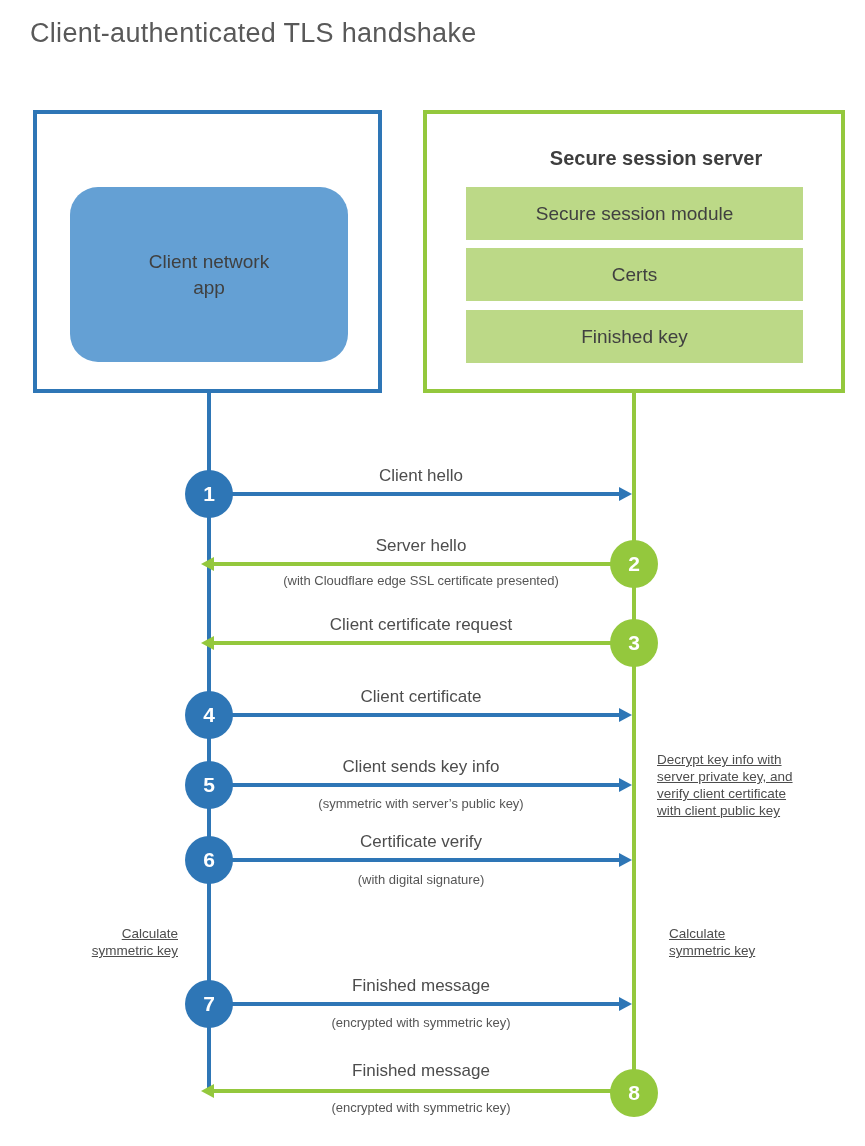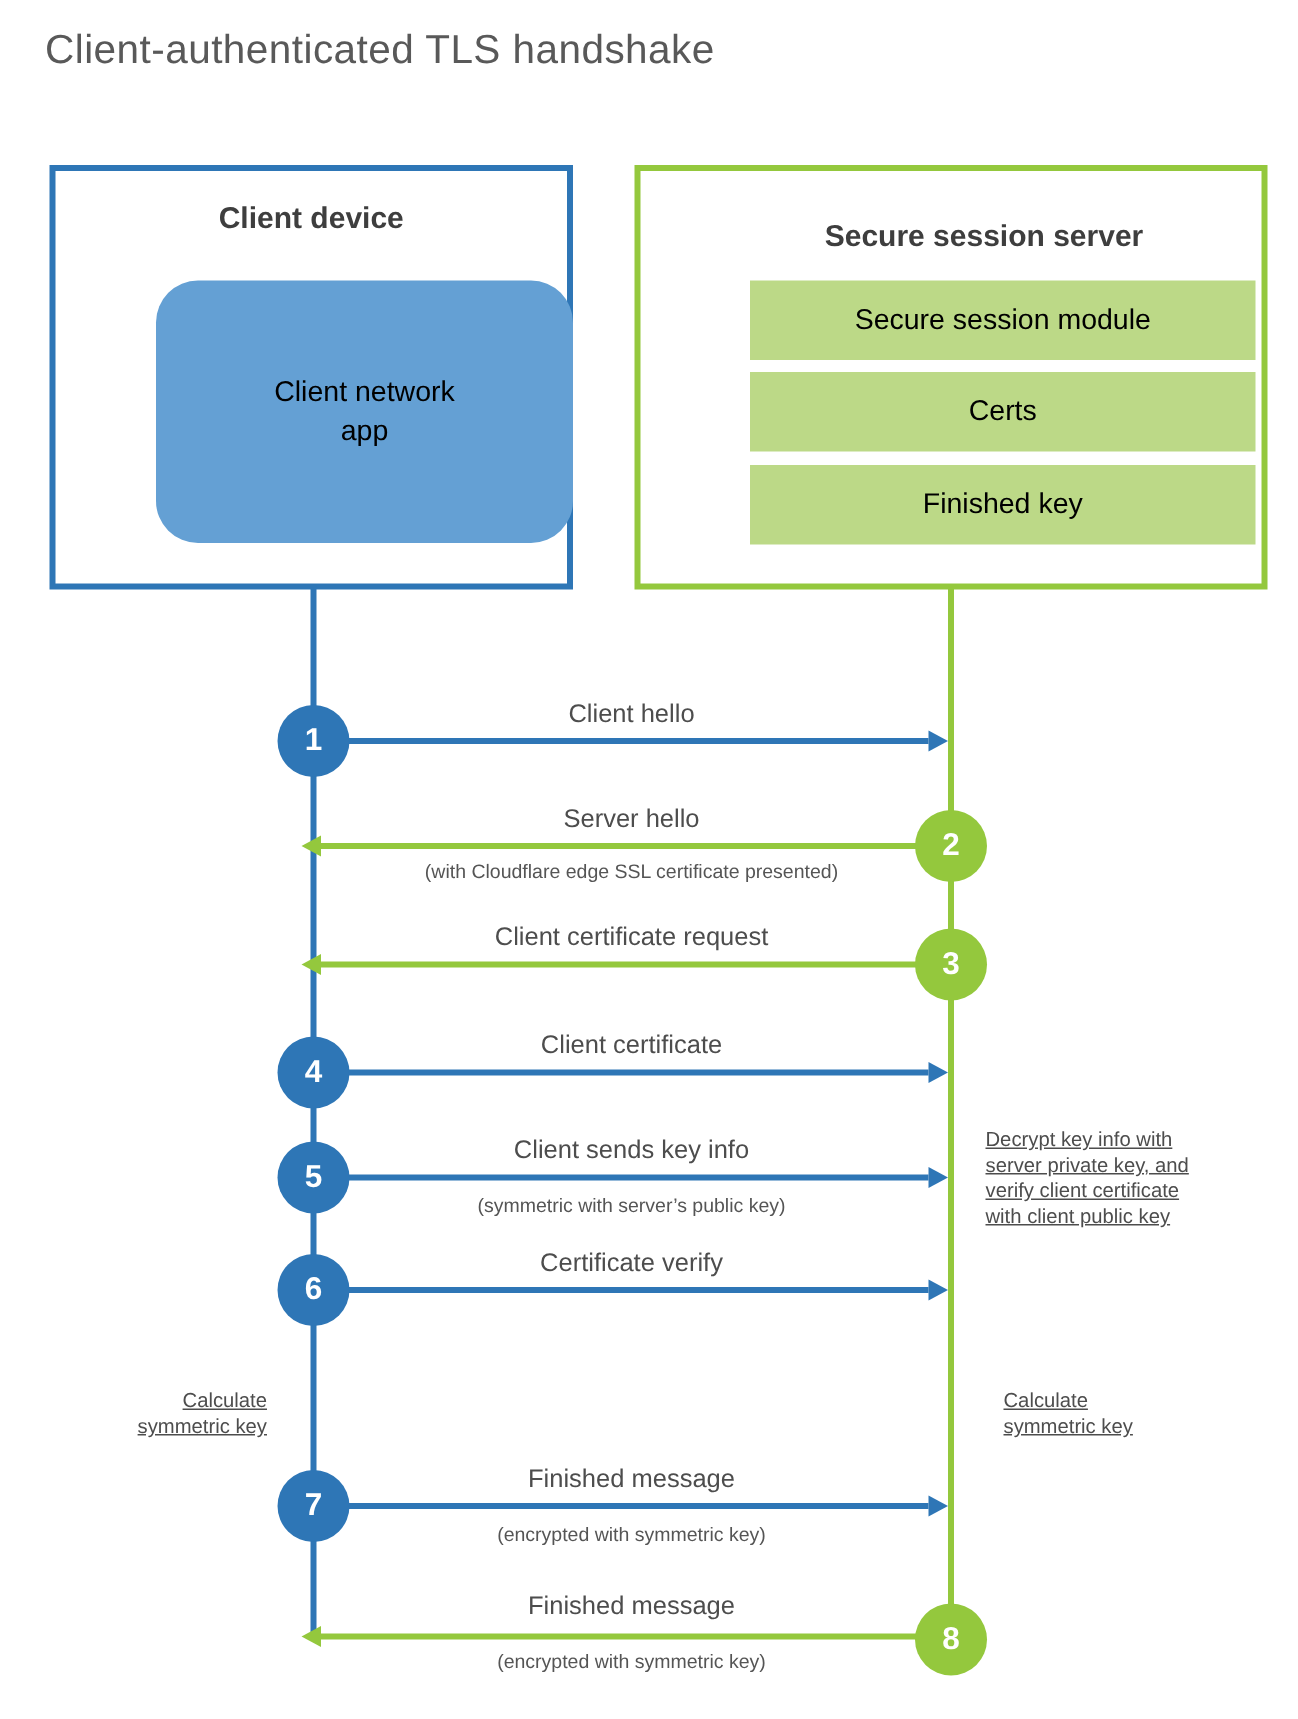--- a/index.html
+++ b/index.html
@@ -44,25 +44,24 @@
   .actor-title.client-t { left: 33px;  width: 349px; }
   .actor-title.server-t { left: 445px; width: 422px; margin-top: 12px; }
 
   
   .module {
     box-sizing: border-box;
     display: flex;
     align-items: center;
     justify-content: center;
     text-align: center;
-    color: #000000;
+    color: #404040;
     font-size: 19px;
     white-space: pre-line;
     line-height: 26px;
-    margin-left: 34px;
   }
   .module.blue  { background: #64a0d4; left: 70px;  top: 187px; width: 278px; height: 175px; border-radius: 28px; }
   .module.green { background: #bcd987; left: 466px; width: 337px; height: 53px; }
 
   
   .vline { width: 4px; top: 391px; }
   .vline.blue  { left: 207px; height: 703px; background: #2e76b6; }
   .vline.green { left: 632px; height: 705px; background: #94c83d; }
 
   
@@ -112,21 +111,20 @@
   .note.decrypt    { left: 657px; top: 751px; width: 185px; text-align: left; }
 </style>
 </head>
 <body>
 
 <div class="canvas">
 
   <h1 class="abs page-title">Client-authenticated TLS handshake</h1>
 
   <div class="abs actor-box client"></div>
-  <div class="abs actor-title client-t">Client device</div>
   <div class="abs module blue">Client network
 app</div>
 
   <div class="abs actor-box server"></div>
   <div class="abs actor-title server-t">Secure session server</div>
   <div class="abs module green" style="top:187px">Secure session module</div>
   <div class="abs module green" style="top:248px">Certs</div>
   <div class="abs module green" style="top:310px">Finished key</div>
 
   <div class="abs vline blue"></div>
@@ -165,20 +163,21 @@
   <div class="abs arrow-line blue" style="top:783px"></div>
   <div class="abs arrow-head right" style="top:778px"></div>
   <div class="abs msg-sub" style="top:796px">(symmetric with server’s public key)</div>
   <div class="abs circle blue" style="top:761px">
       <span>5</span>
     </div>
 
   <div class="abs msg-label" style="top:832px">Certificate verify</div>
   <div class="abs arrow-line blue" style="top:858px"></div>
   <div class="abs arrow-head right" style="top:853px"></div>
+  <div class="abs msg-sub" style="top:872px">(with digital signature)</div>
   <div class="abs circle blue" style="top:836px">
       <span>6</span>
     </div>
 
   <div class="abs note decrypt">Decrypt key info with
 server private key, and
 verify client certificate
 with client public key</div>
   <div class="abs note calc-left">Calculate
 symmetric key</div>

